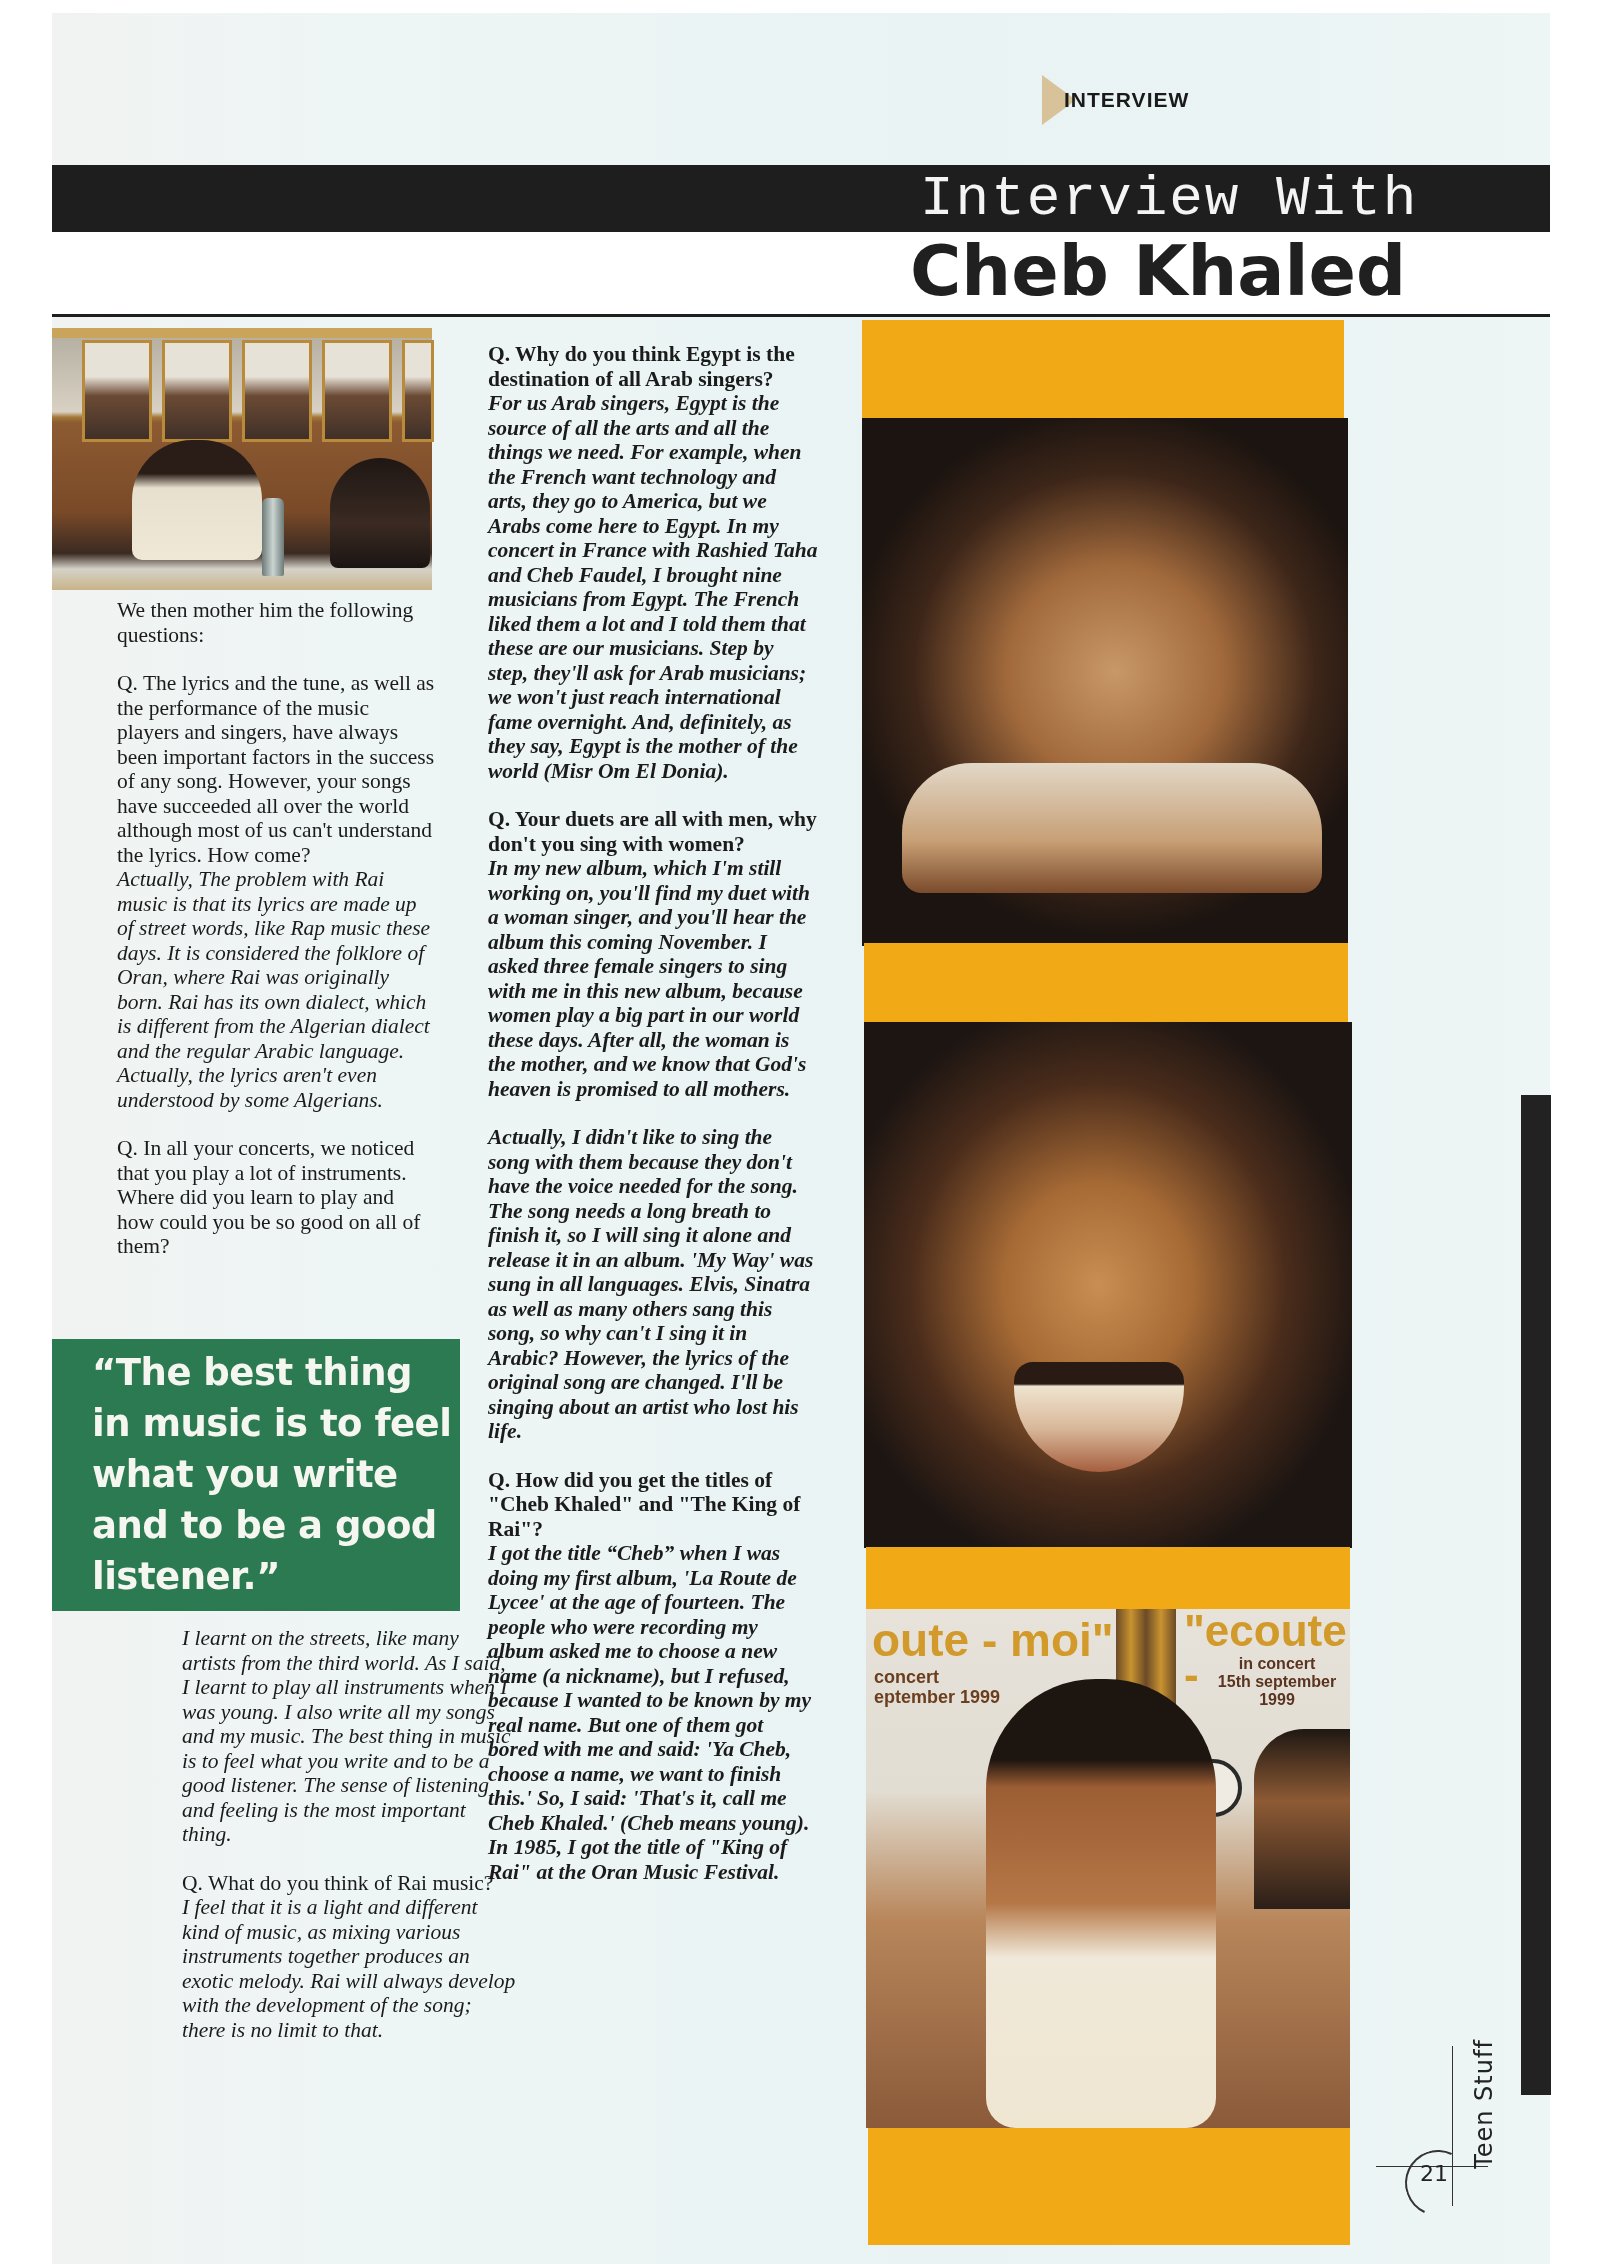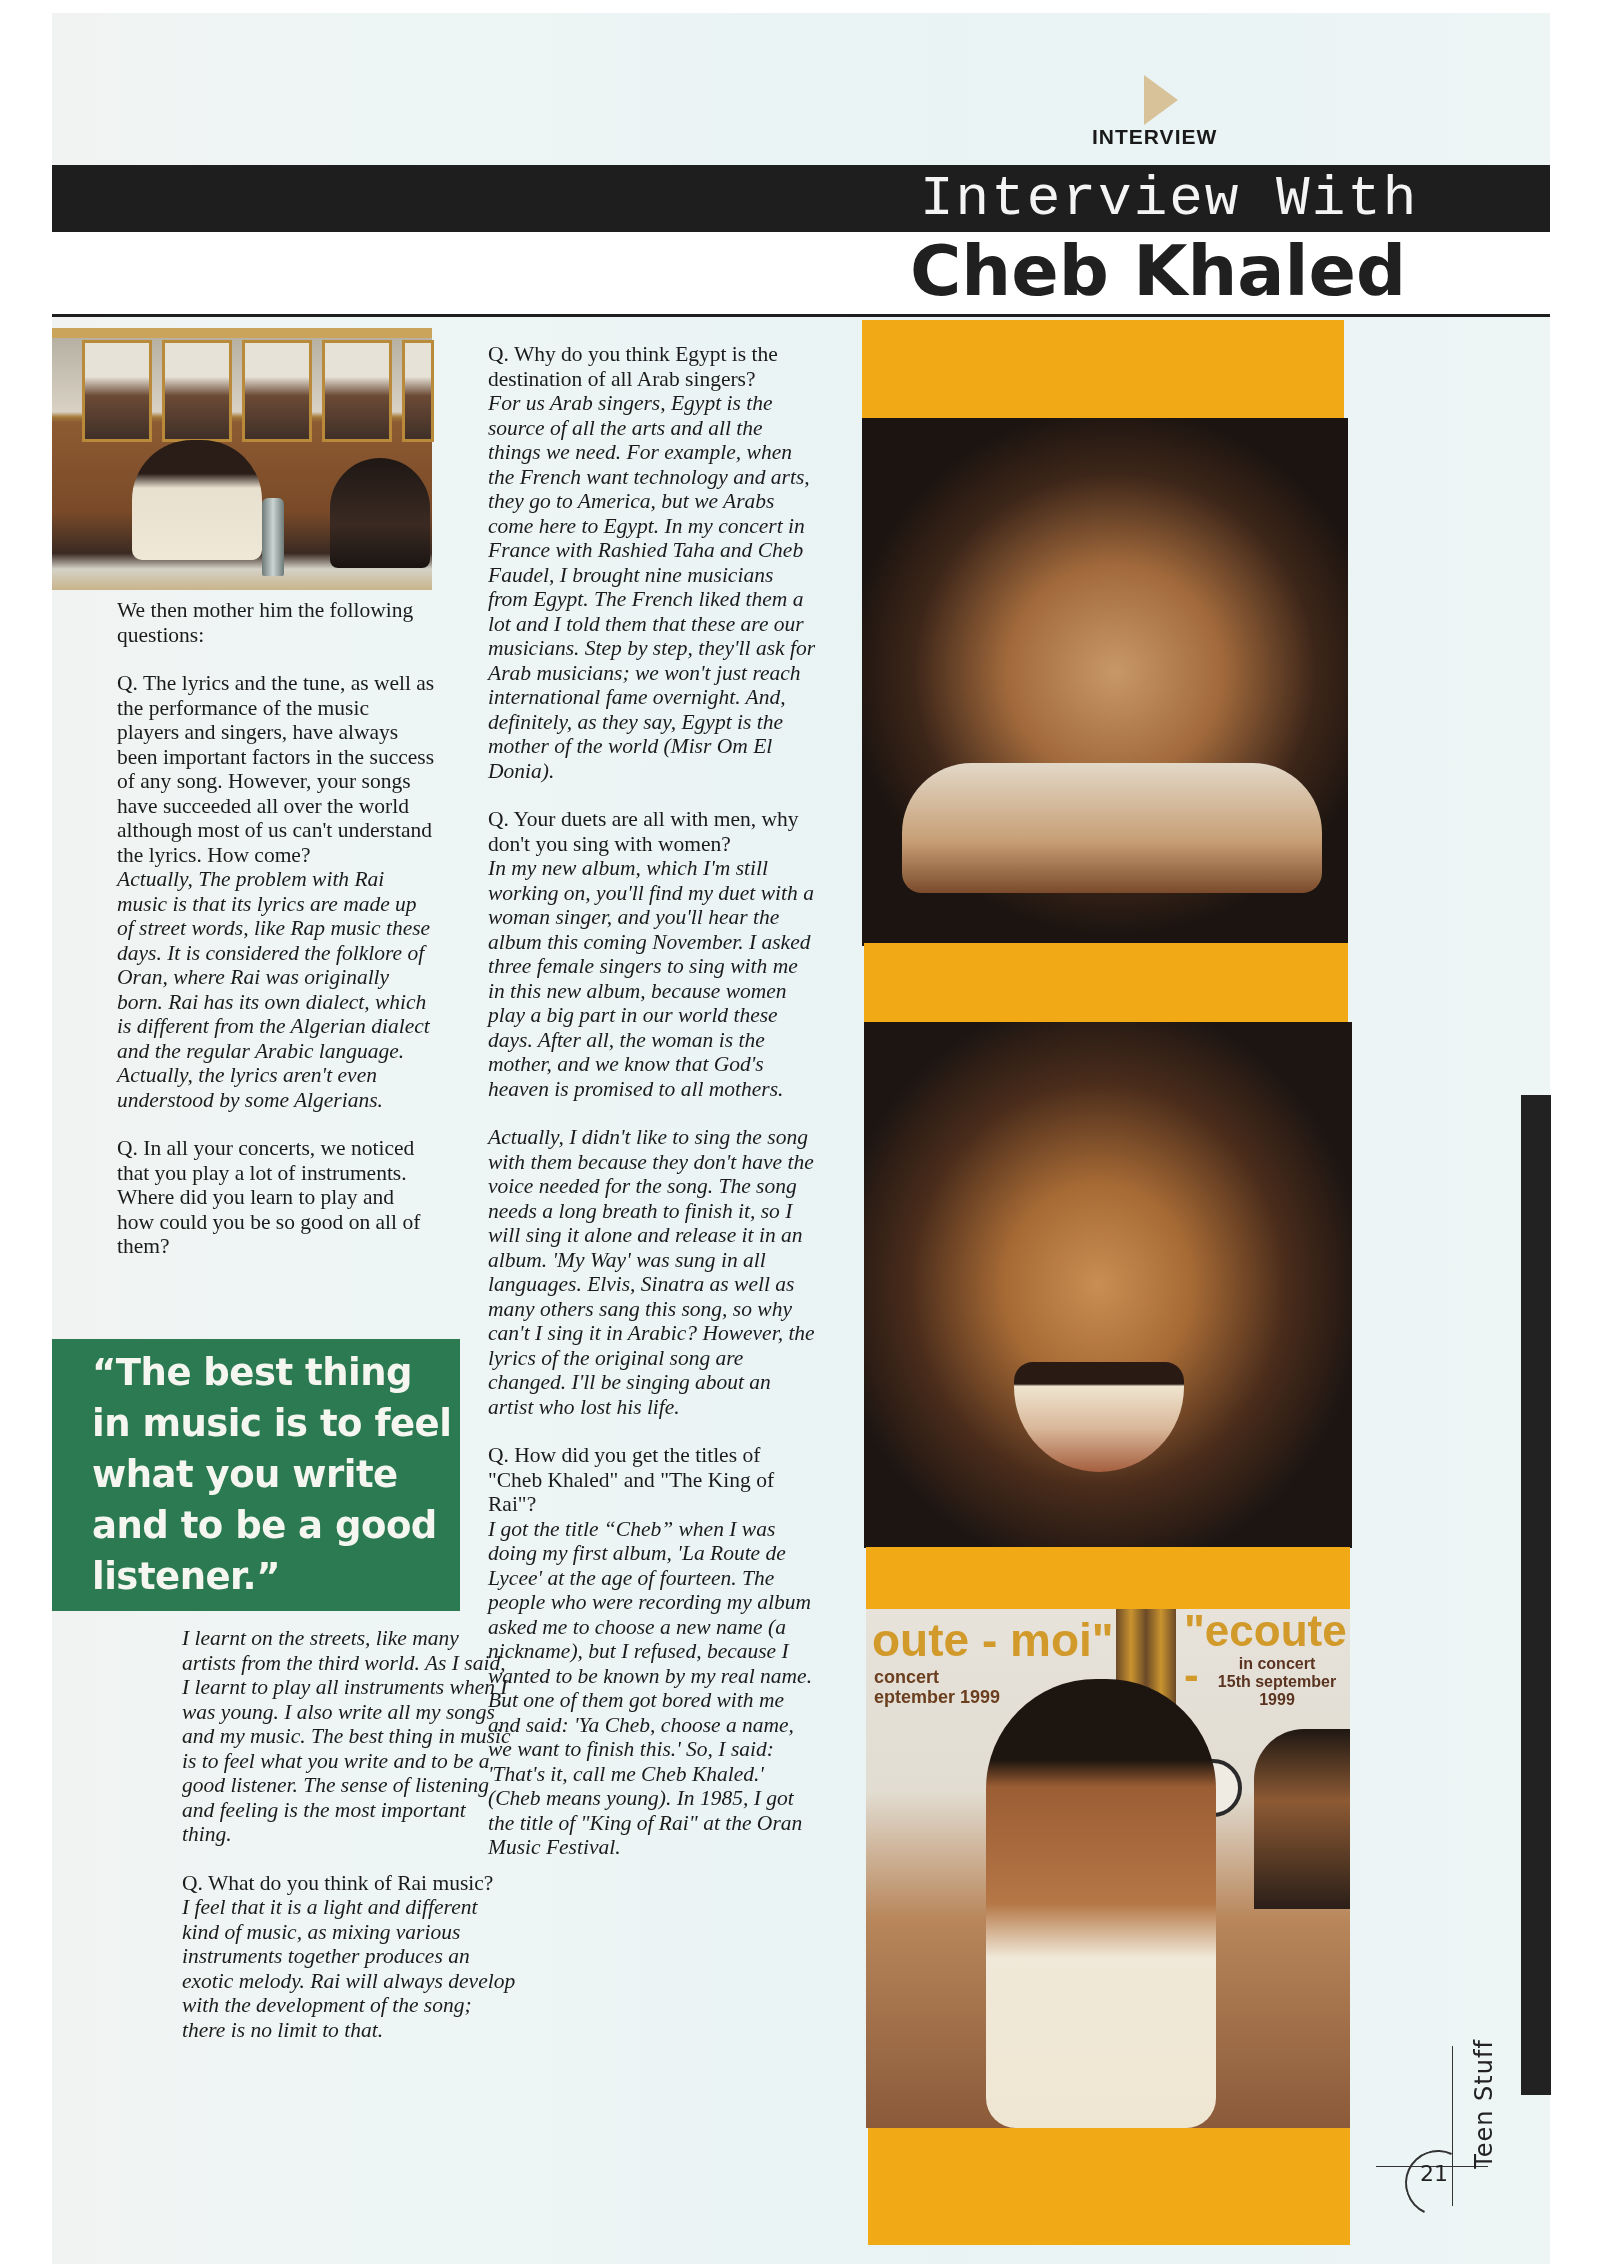--- a/index.html
+++ b/index.html
@@ -8,21 +8,21 @@
     background: #ffffff;
     font-family: "Liberation Serif", serif;
   }
   .page {
     position: absolute; left: 52px; top: 13px; width: 1498px; height: 2251px;
     background: linear-gradient(90deg, #f1f3f2 0%, #eef5f5 20%, #e9f3f3 60%, #edf5f5 100%);
   }
   .abs { position: absolute; }
 
   
-  .section-tag { left: 1092px; top: 75px; height: 50px; display: flex; align-items: center; flex-direction: column; }
+  .section-tag { left: 1042px; top: 75px; height: 50px; display: flex; align-items: center; }
   .tag-triangle {
     width: 0; height: 0; border-top: 25px solid transparent; border-bottom: 25px solid transparent;
     border-left: 34px solid #d8c29a; margin-right: -12px;
   }
   .tag-label {
     font-family: "Liberation Sans", sans-serif; font-weight: bold; font-size: 21px;
     letter-spacing: 1px; color: #1a1a1a;
   }
 
   
@@ -40,21 +40,21 @@
   }
   .title-rule { left: 52px; top: 314px; width: 1498px; height: 3px; background: #1e1e1e; }
 
   
   .col { color: #1b1b1b; font-size: 21.5px; line-height: 24.5px; }
   .col p { margin: 0 0 24px 0; }
   .col .q { font-style: normal; display: block; }
   .col .a { font-style: italic; display: block; }
   .col-left-top { left: 117px; top: 598px; width: 318px; }
   .col-left-bottom { left: 138px; top: 1626px; width: 335px; margin-left: 44px; }
-  .col-mid { left: 488px; top: 342px; width: 330px; }
+  .col-mid { left: 488px; top: 342px; width: 330px; font-weight: bold; }
 
   
   .press-photo {
     left: 52px; top: 328px; width: 380px; height: 262px;
     background:
       linear-gradient(180deg, rgba(0,0,0,0) 0%, rgba(0,0,0,0) 100%),
       linear-gradient(180deg, #c9a45a 0%, #c9a45a 4%, #b7b1a3 4%, #d9d2c4 32%, #a47a38 34%, #8d5b32 36%, #7a4a28 70%, #3a2a22 86%, #d5d2c8 92%, #c8b48a 100%);
   }
   .press-photo .poster { position: absolute; top: 12px; width: 64px; height: 96px; background: linear-gradient(180deg,#e7e2d7 0%,#e7e2d7 35%,#6b4a35 55%,#403028 100%); border: 3px solid #b88a3a; }
   .press-photo .man { position: absolute; left: 80px; top: 112px; width: 130px; height: 120px; border-radius: 60px 60px 10px 10px; background: linear-gradient(180deg,#2a1d17 0%,#2a1d17 28%,#e8e0cf 40%,#f0e8d6 100%); }

